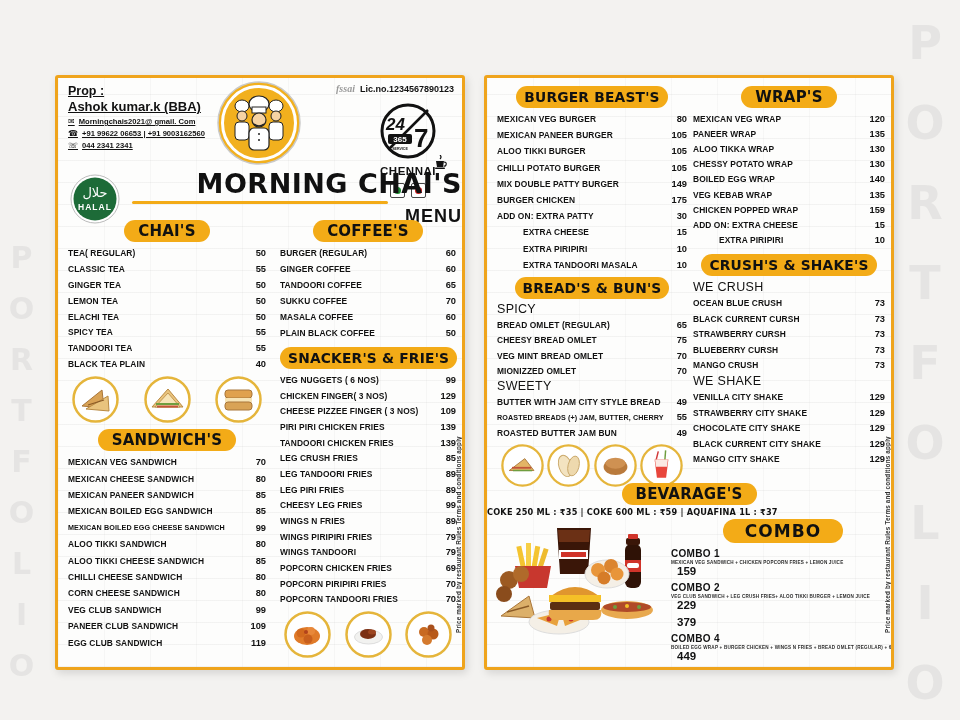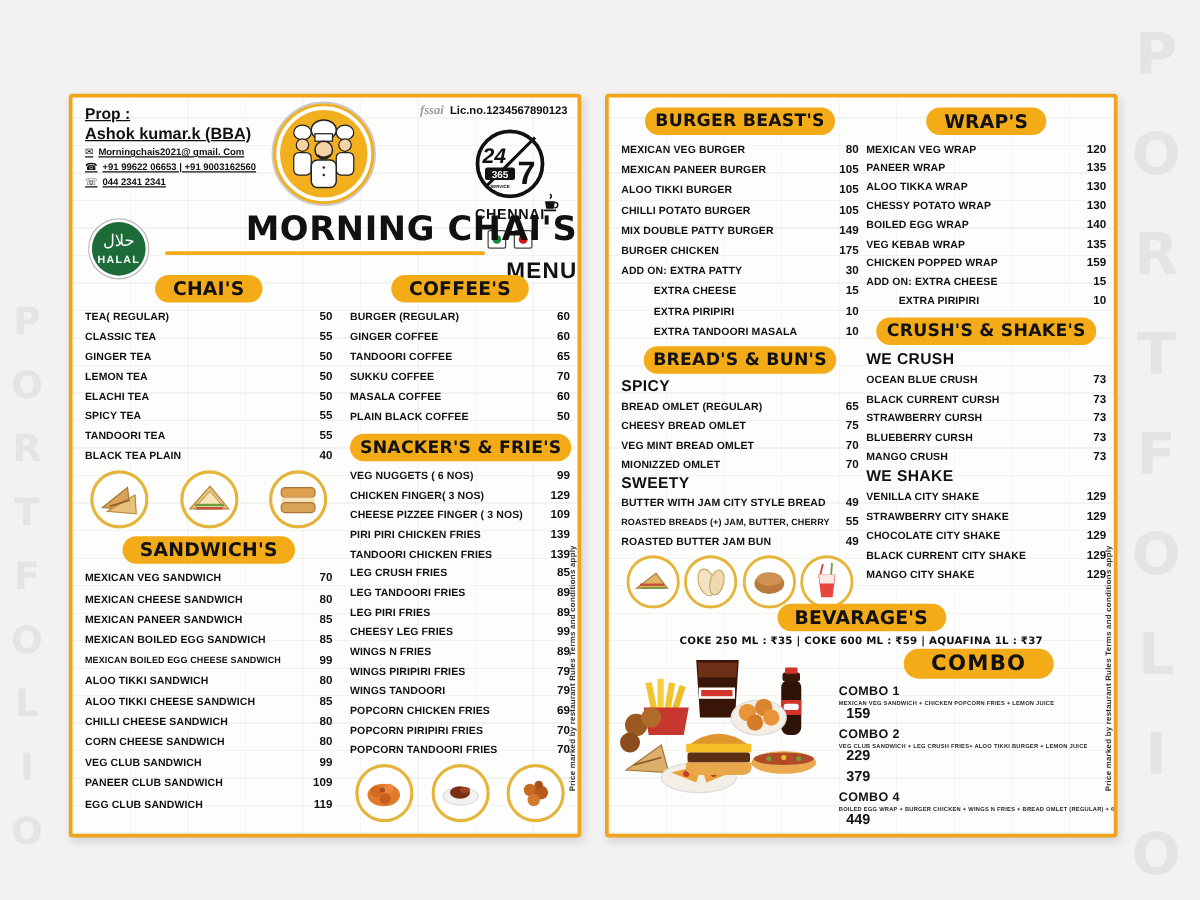--- a/index.html
+++ b/index.html
@@ -69,26 +69,26 @@
     font-family:"DejaVu Sans",sans-serif;
   }
   .pill.wide{font-size:13.8px;padding:3px 8px;}
 
   .mlist{--rh:16px;}
   .mrow{display:flex;justify-content:space-between;align-items:center;height:var(--rh);font-weight:800;}
   .mi-name{font-size:8.4px;letter-spacing:.1px;white-space:nowrap;}
   .mi-price{font-size:9.3px;margin-left:4px;}
   .mrow.k-indent{padding-left:26px;}
   .mrow.k-item-sm .mi-name{font-size:7.2px;}
-  .msub{height:var(--sh,15px);display:flex;align-items:center;font-size:12.5px;font-weight:700;letter-spacing:.3px;}
+  .msub{height:var(--sh,15px);display:flex;align-items:center;font-size:12.5px;font-weight:400;letter-spacing:.3px;}
 
   .circles{display:flex;justify-content:space-between;padding:0 4px;margin-top:4px;}
 
   
-  .bev{position:absolute;left:0;right:0;top:405px;text-align:center;}
+  .bev{position:absolute;left:0;right:0;top:405px;text-align:left;}
   .bev .pill{margin-bottom:2px;}
   .bevline{font-size:8.2px;font-weight:800;font-family:"DejaVu Sans",sans-serif;letter-spacing:.2px;}
   .photo{position:absolute;left:8px;top:440px;}
   .combos{position:absolute;left:172px;top:441px;width:224px;margin-left:12px;}
   .combos .pill{font-size:17px;padding:2px 22px;letter-spacing:1px;margin-bottom:5px;}
   .crow{display:flex;align-items:flex-start;margin-bottom:5px;flex-direction:column;}
   .cinfo{flex:1;min-width:0;}
   .cname{font-size:10px;font-weight:800;letter-spacing:.3px;}
   .cdesc{font-size:4.6px;font-weight:700;color:#2c2c2c;letter-spacing:.2px;margin-top:1px;white-space:nowrap;}
   .cprice{font-size:11.5px;font-weight:800;margin-left:6px;}

